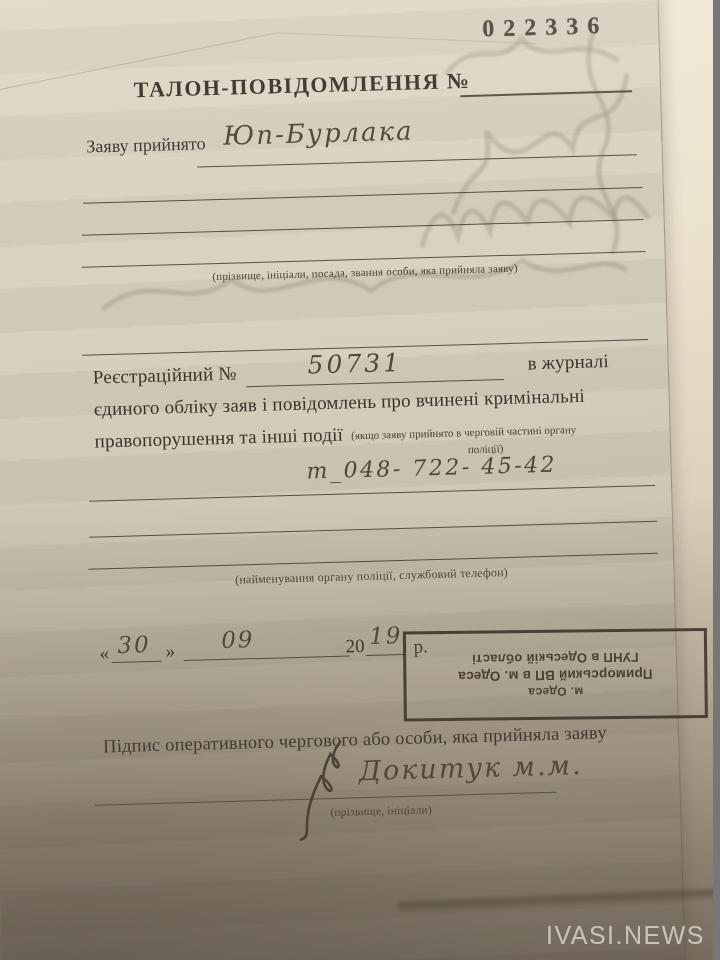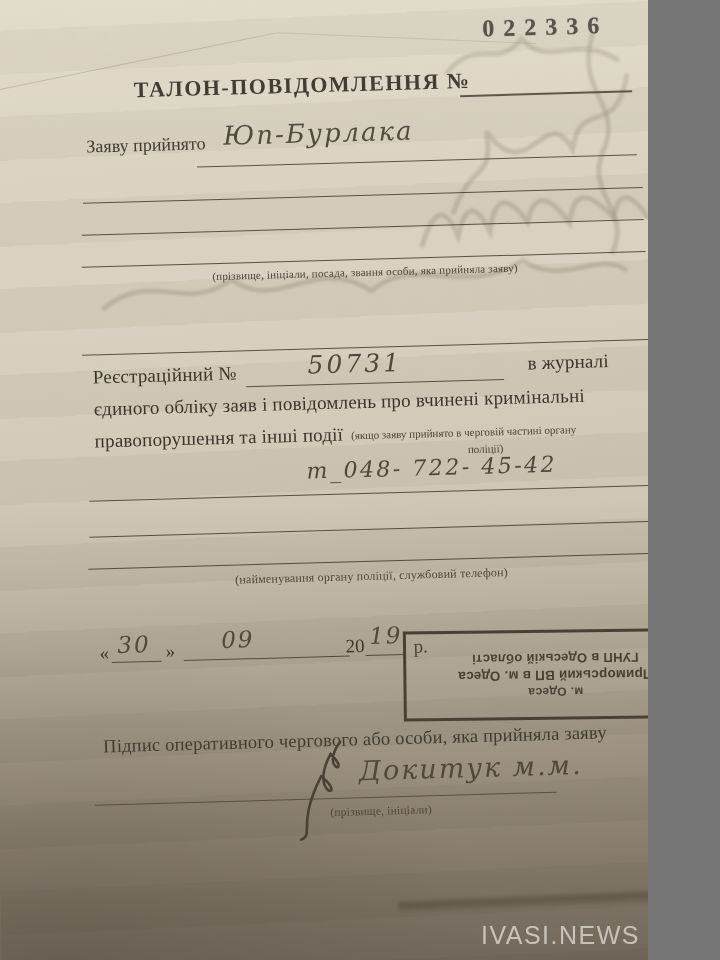--- a/index.html
+++ b/index.html
@@ -1,17 +1,17 @@
 <!DOCTYPE html>
 <html><head>
 <meta charset="utf-8">
 <style>
   html,body{margin:0;padding:0;background:#777;}
   .photo{
-    position:relative;width:648px;height:960px;overflow:hidden;
+    position:relative;width:713px;height:960px;overflow:hidden;
     background:linear-gradient(172deg,#f1e9d7 0%,#ece3cf 30%,#ddd2bd 55%,#c4b8a3 78%,#a79b8a 100%);
     font-family:"Liberation Serif",serif;color:#3e382f;
   }
   
   .sheet{
     position:absolute;left:-12px;top:-20px;width:682px;height:995px;
     transform:rotate(-1.6deg);transform-origin:340px 470px;
     background:
       repeating-linear-gradient(179deg,rgba(255,255,255,.025) 0 42px,rgba(40,34,24,.035) 42px 86px),
       linear-gradient(177deg,#ded7c6 0%,#d7cfbe 34%,#cdc4b2 56%,#b5aa98 78%,#998e7f 100%);

